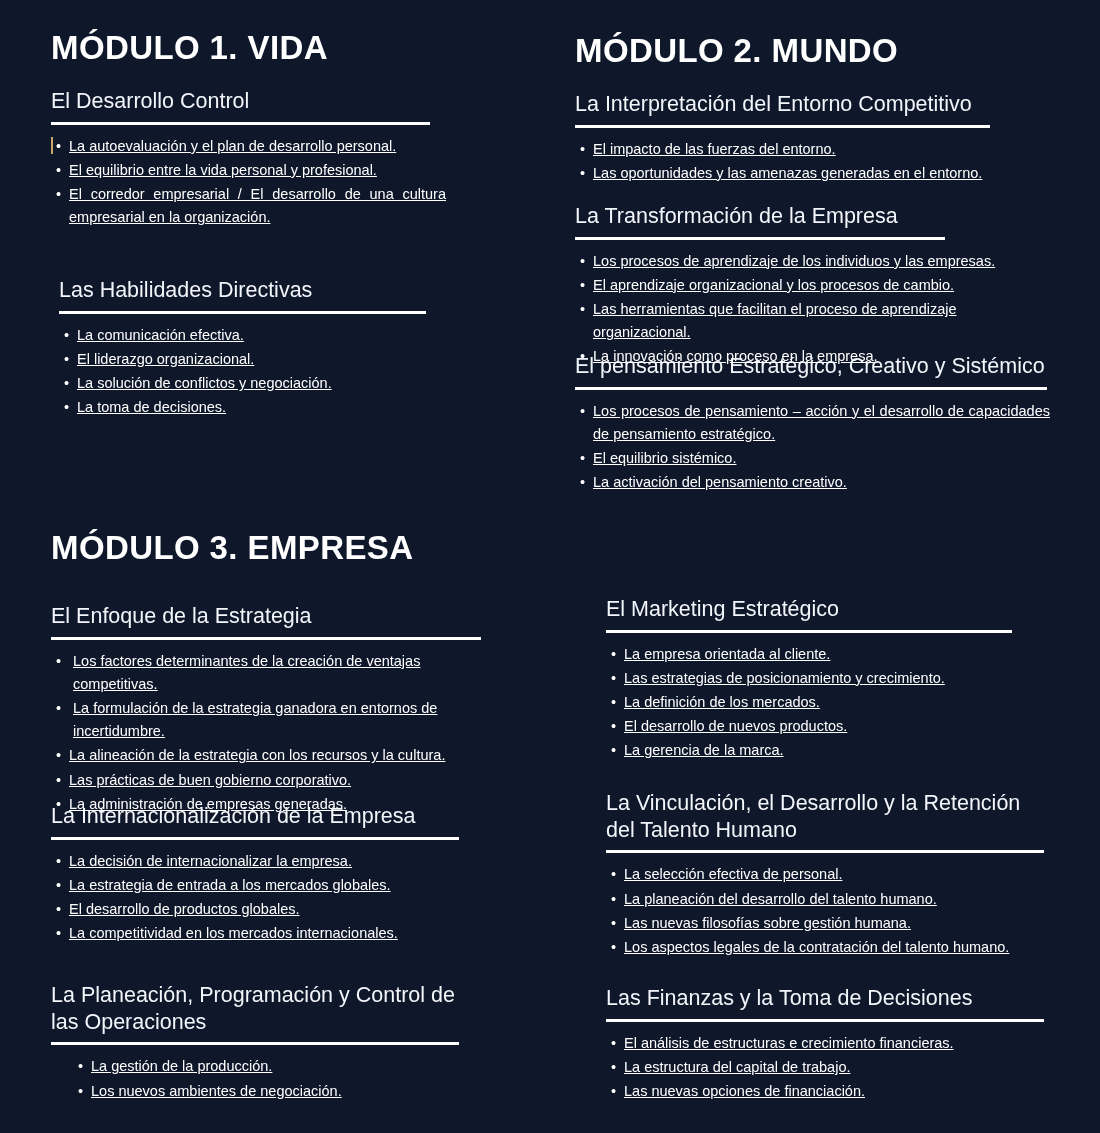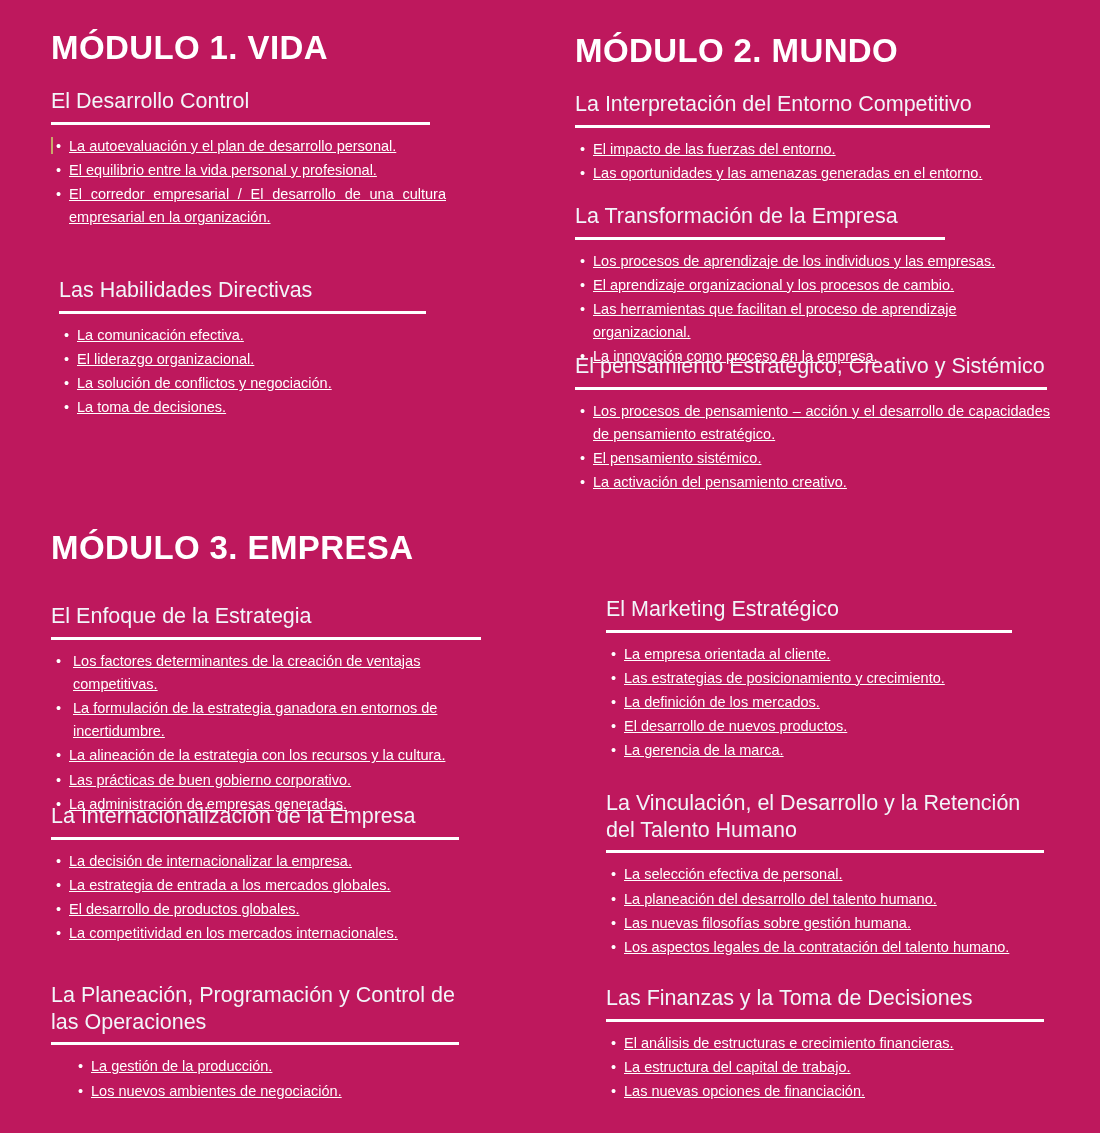--- a/index.html
+++ b/index.html
@@ -13,21 +13,21 @@
     background: #1a5aa8;
     font-family: "Liberation Sans", sans-serif;
     color: #ffffff;
     overflow: hidden;
     position: relative;
   }
   .page {
     position: relative;
     width: 1100px;
     height: 1133px;
-    background: #be185d;
+    background: #0f172a;
   }
 
   
   .module-title {
     font-size: 33px;
     font-weight: bold;
     letter-spacing: 0.4px;
     line-height: 1.05;
     color: #ffffff;
     margin: 0;
@@ -175,21 +175,21 @@
       <li>Las herramientas que facilitan el proceso de aprendizaje organizacional.</li>
       <li>La innovación como proceso en la empresa.</li>
     </ul>
   </div>
 
   <div class="section abs" id="mod2-sec3">
     <h2 class="section-title">El pensamiento Estratégico, Creativo y Sistémico</h2>
     <div class="rule"></div>
     <ul class="bullets">
       <li class="justify">Los procesos de pensamiento – acción y el desarrollo de capacidades de pensamiento estratégico.</li>
-      <li>El pensamiento sistémico.</li>
+      <li>El equilibrio sistémico.</li>
       <li>La activación del pensamiento creativo.</li>
     </ul>
   </div>
 
   <h1 class="module-title abs" id="mod3-title">MÓDULO 3. EMPRESA</h1>
 
   <div class="section abs" id="mod3-l1">
     <h2 class="section-title">El Enfoque de la Estrategia</h2>
     <div class="rule"></div>
     <ul class="bullets">

